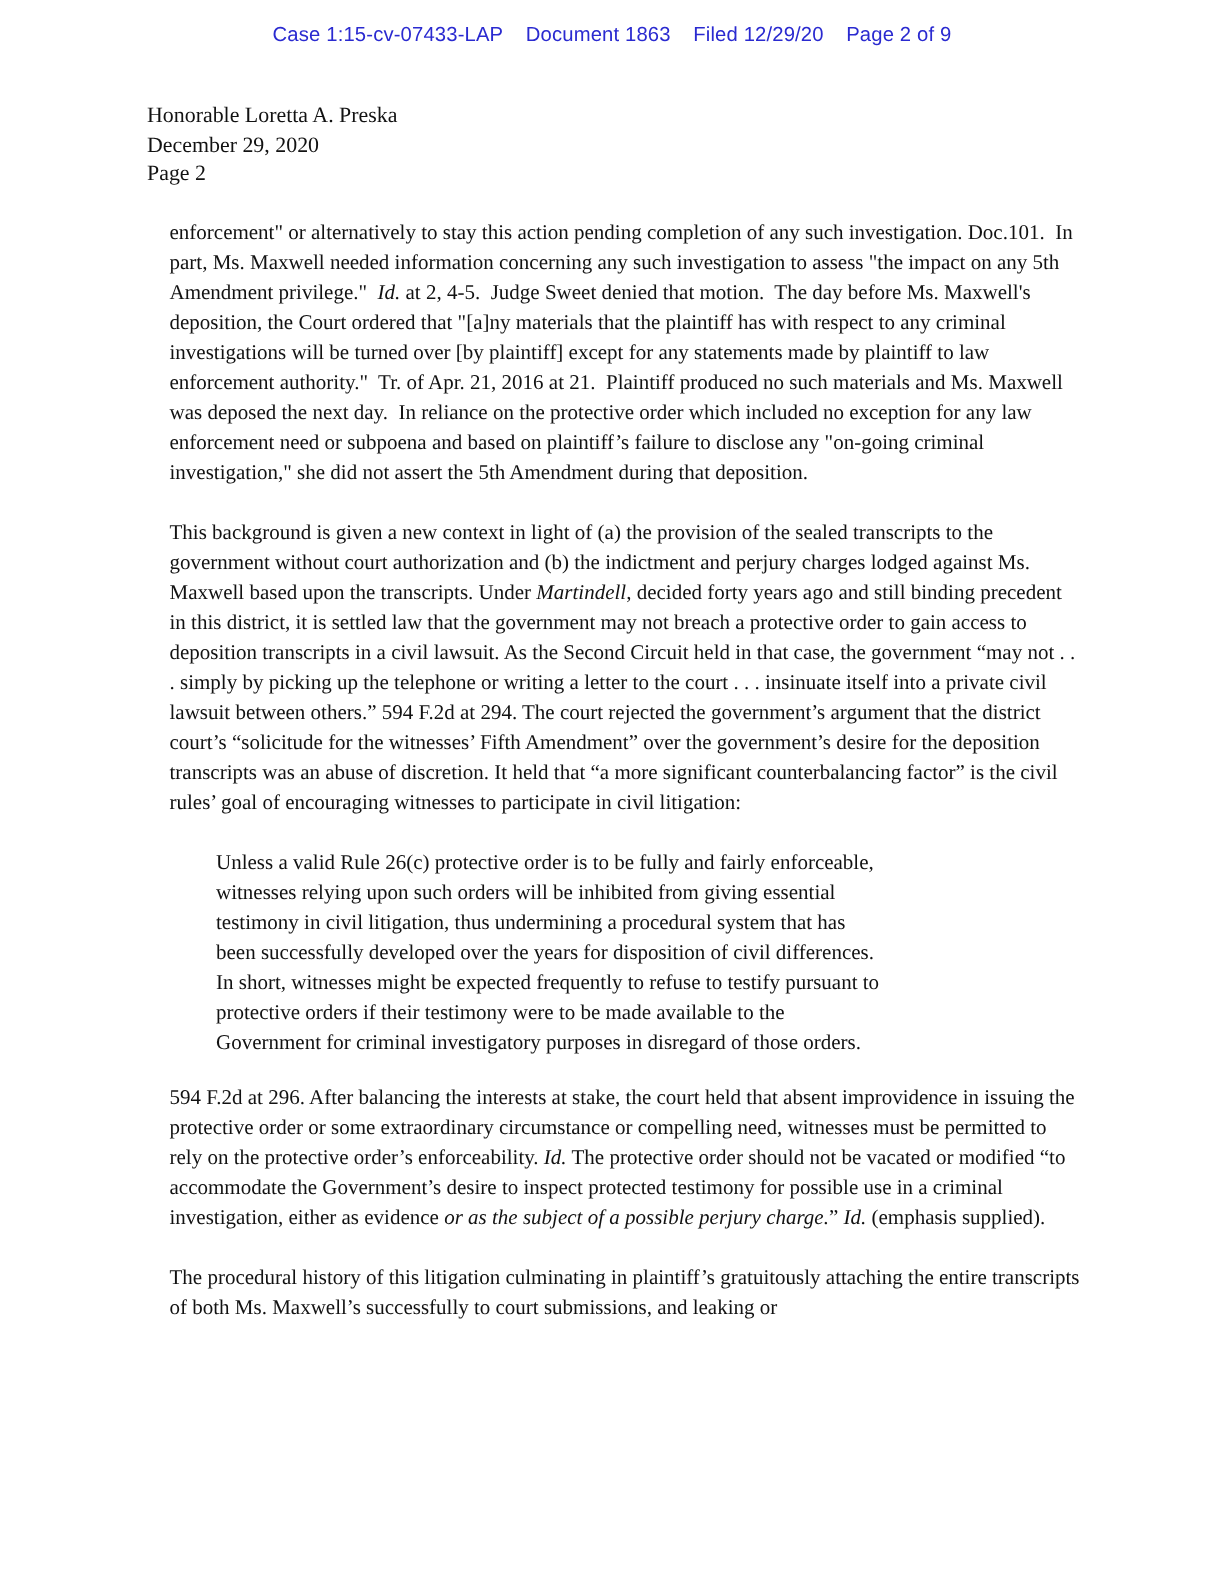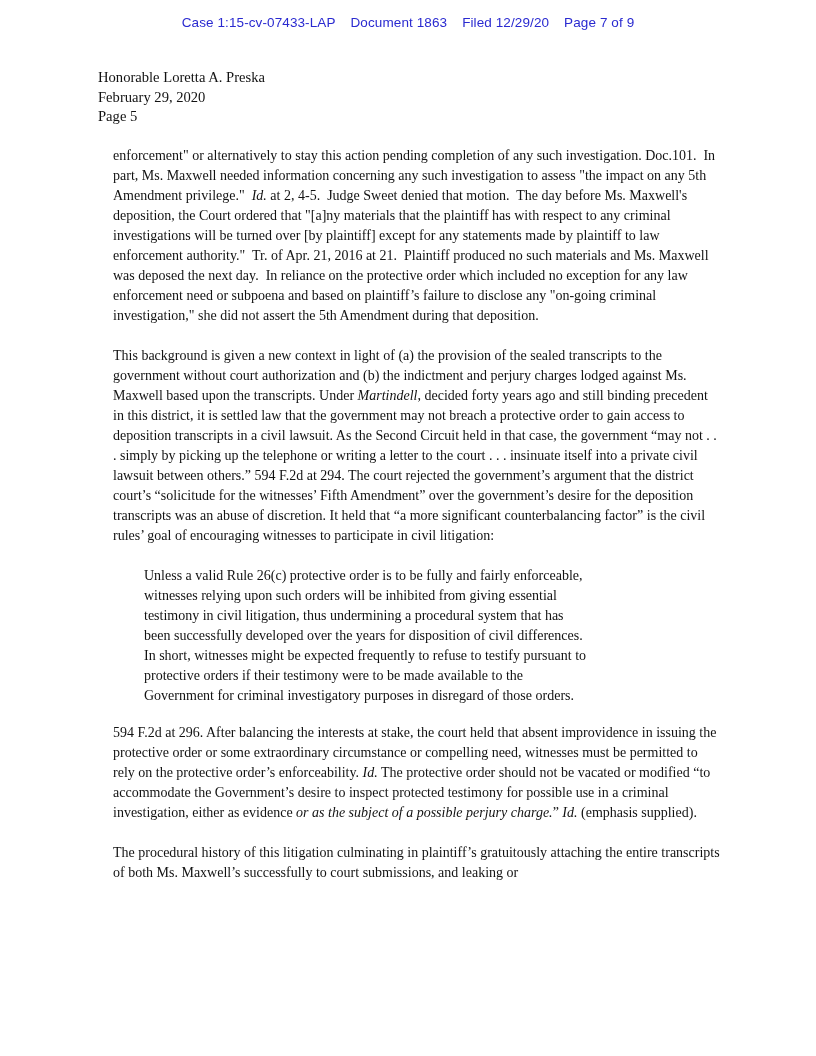--- a/index.html
+++ b/index.html
@@ -59,27 +59,27 @@
 </style>
 </head>
 <body>
 
 <div class="page">
 
   <div class="stamp" style="color: rgb(42, 42, 208);">
     <span>Case 1:15-cv-07433-LAP</span>
     <span>Document 1863</span>
     <span>Filed 12/29/20</span>
-    <span>Page 7 of 9</span>
+    <span>Page 2 of 9</span>
   </div>
 
   <div class="address">
     <div>Honorable Loretta A. Preska</div>
-    <div>February 29, 2020</div>
-    <div>Page 5</div>
+    <div>December 29, 2020</div>
+    <div>Page 2</div>
   </div>
 
   <div class="body-content" id="doc-body">
       <div class="para"><span>enforcement" or alternatively to stay this action pending completion of any such investigation. Doc.101.  In part, Ms. Maxwell needed information concerning any such investigation to assess "the impact on any 5th Amendment privilege."  </span><span class="italic">Id.</span><span> at 2, 4-5.  Judge Sweet denied that motion.  The day before Ms. Maxwell's deposition, the Court ordered that "[a]ny materials that the plaintiff has with respect to any criminal investigations will be turned over [by plaintiff] except for any statements made by plaintiff to law enforcement authority."  Tr. of Apr. 21, 2016 at 21.  Plaintiff produced no such materials and Ms. Maxwell was deposed the next day.  In reliance on the protective order which included no exception for any law enforcement need or subpoena and based on plaintiff’s failure to disclose any "on-going criminal investigation," she did not assert the 5th Amendment during that deposition.</span></div>
       <div class="para"><span>This background is given a new context in light of (a) the provision of the sealed transcripts to the government without court authorization and (b) the indictment and perjury charges lodged against Ms. Maxwell based upon the transcripts. Under </span><span class="italic">Martindell</span><span>, decided forty years ago and still binding precedent in this district, it is settled law that the government may not breach a protective order to gain access to deposition transcripts in a civil lawsuit. As the Second Circuit held in that case, the government “may not . . . simply by picking up the telephone or writing a letter to the court . . . insinuate itself into a private civil lawsuit between others.” 594 F.2d at 294. The court rejected the government’s argument that the district court’s “solicitude for the witnesses’ Fifth Amendment” over the government’s desire for the deposition transcripts was an abuse of discretion. It held that “a more significant counterbalancing factor” is the civil rules’ goal of encouraging witnesses to participate in civil litigation:</span></div>
       <div class="blockquote">Unless a valid Rule 26(c) protective order is to be fully and fairly enforceable,
 witnesses relying upon such orders will be inhibited from giving essential
 testimony in civil litigation, thus undermining a procedural system that has
 been successfully developed over the years for disposition of civil differences.
 In short, witnesses might be expected frequently to refuse to testify pursuant to

